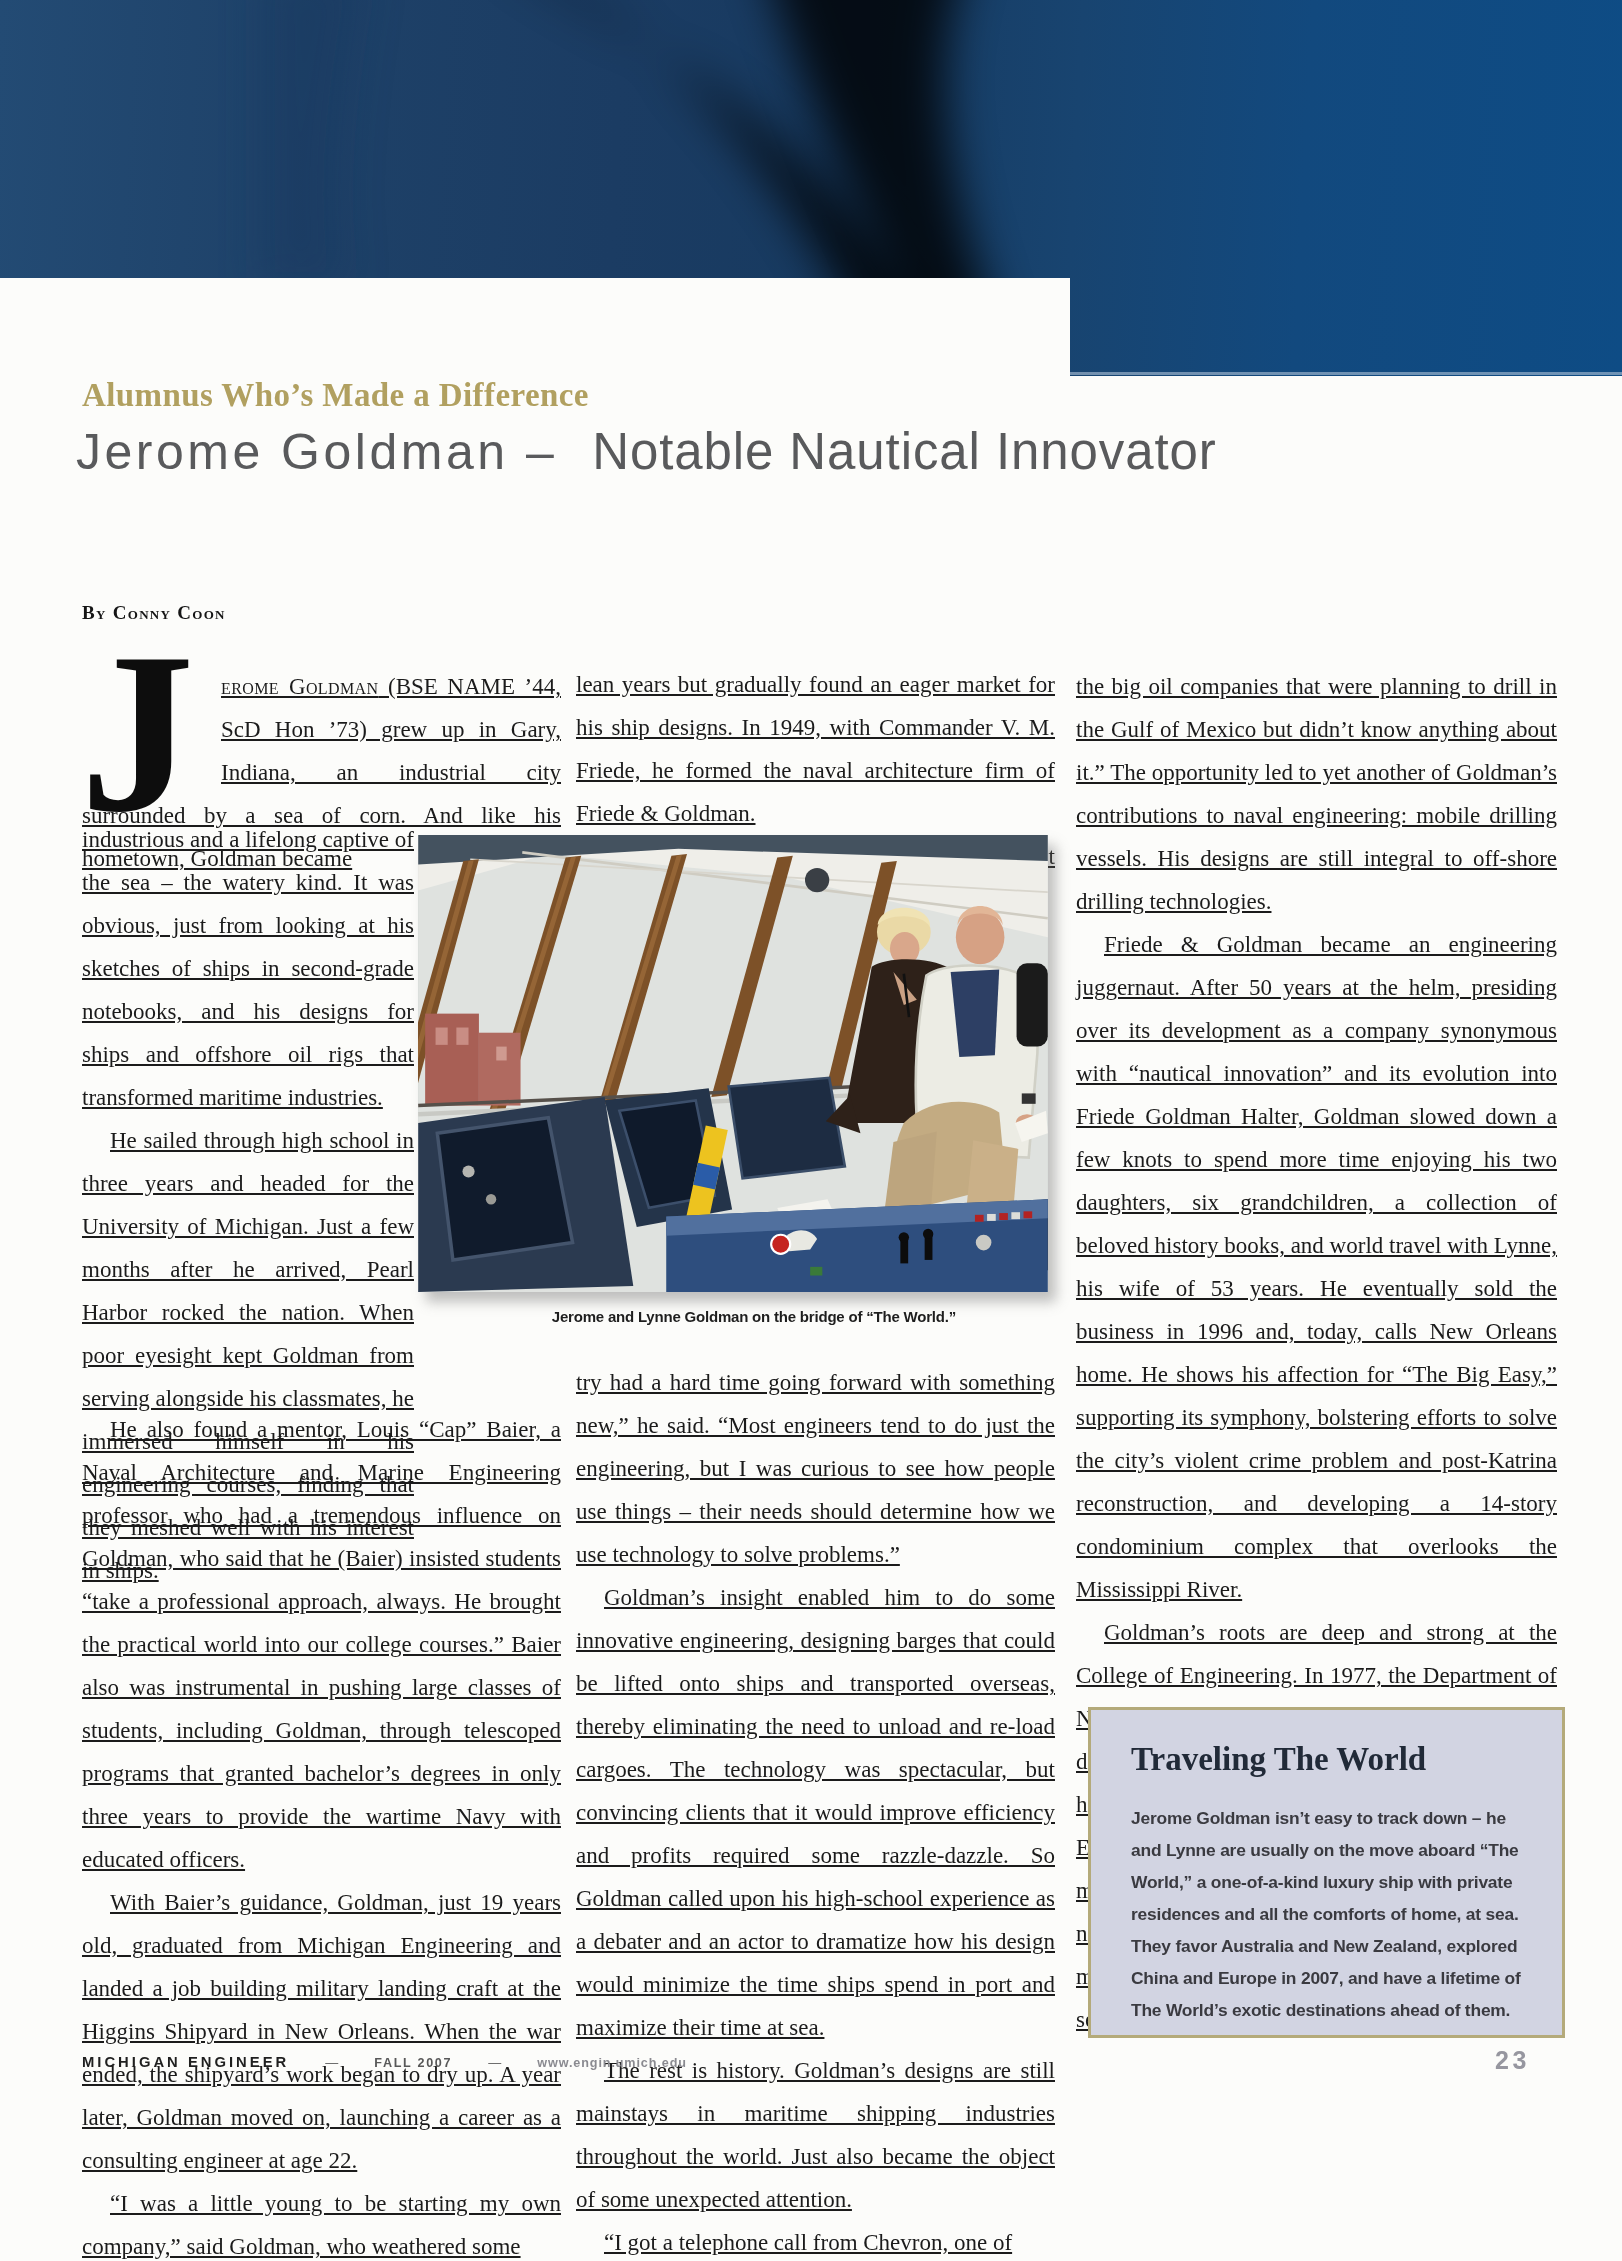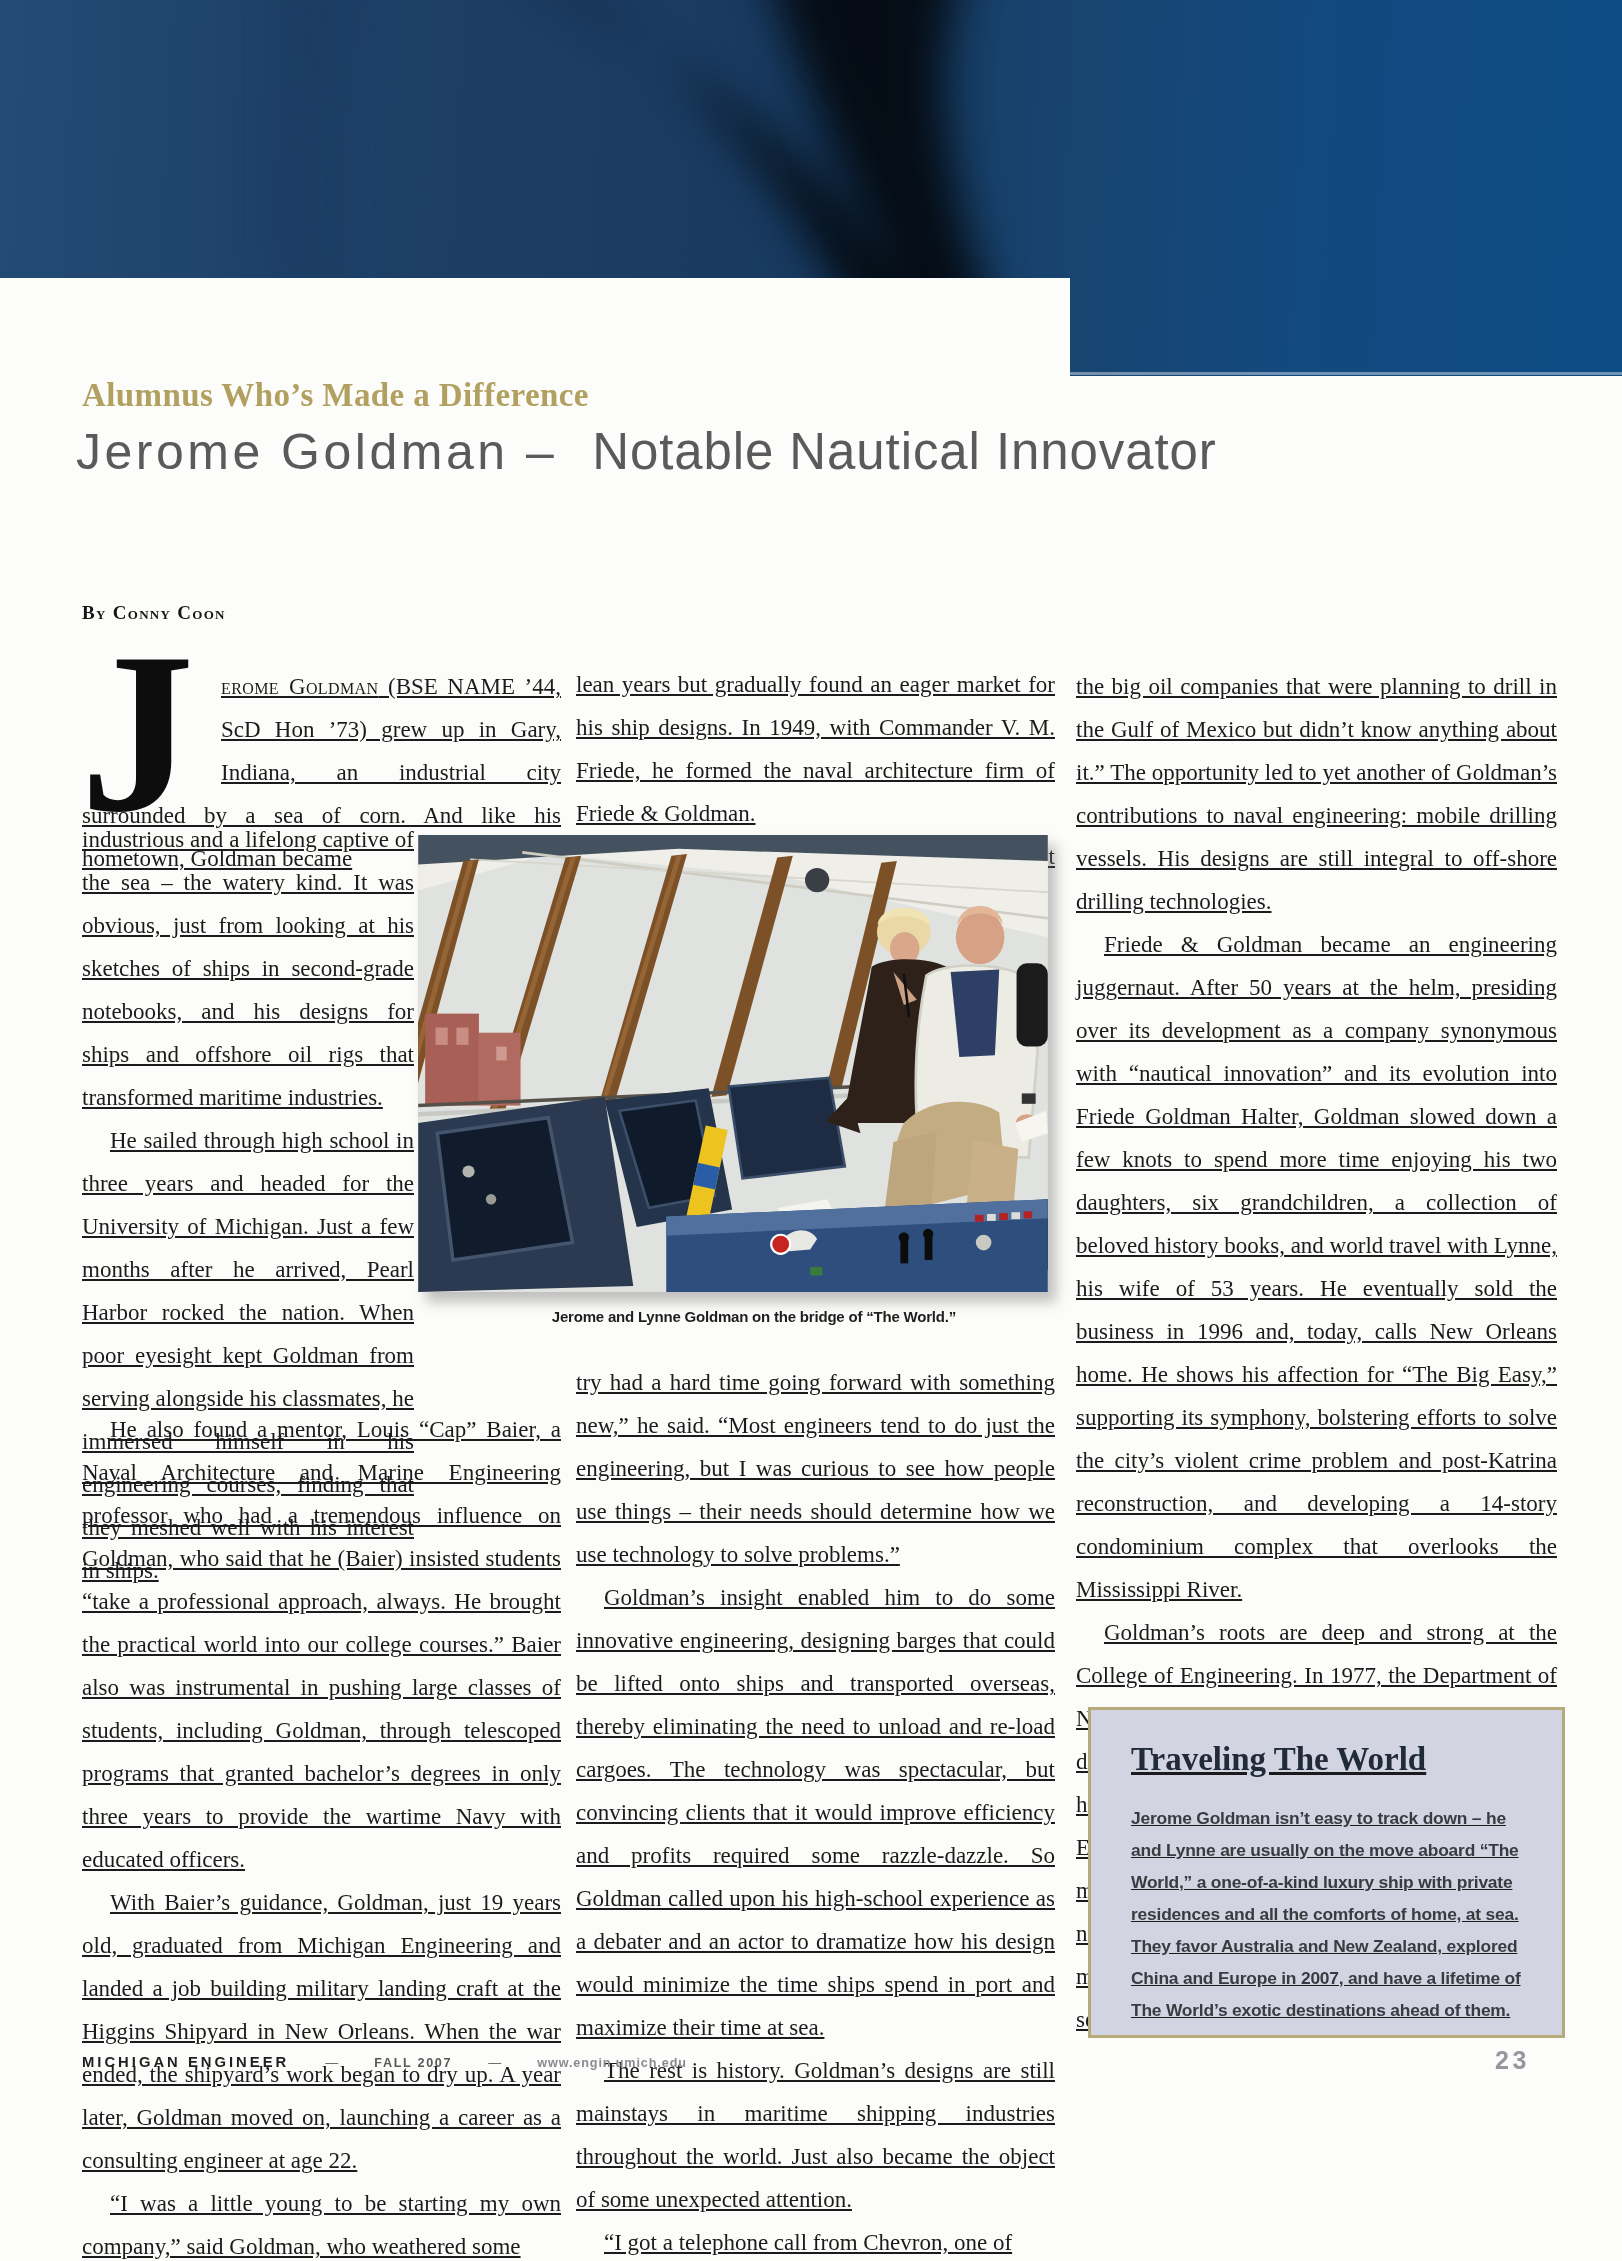--- a/index.html
+++ b/index.html
@@ -37,21 +37,21 @@
   .dropcap { position:absolute; left:80px; top:619px; font-family:"Liberation Serif", serif; font-weight:700; font-size:229px; line-height:229px; color:#0d0d0d; }
   .sc { font-variant:small-caps; letter-spacing:0.4px; }
   .endmark { font-family:"Liberation Sans", sans-serif; font-weight:700; font-size:22.6px; letter-spacing:1.7px; color:#111; }
 
   
   .photo { position:absolute; left:418px; top:835px; width:630px; height:457px; background:#cfd2d4; box-shadow:7.8px 9.5px 12px rgba(100,100,100,.4); }
   .photo svg { display:block; }
   .caption { position:absolute; left:418px; top:1308px; width:538px; font:700 15px/1.25 "Liberation Sans", sans-serif; color:#1e1e1e; letter-spacing:-0.2px;text-align:right; }
 
   
-  .sidebar { position:absolute; left:1088px; top:1707px; width:477px; height:331px; background:#d2d4e2; border:3.5px solid #b4aa7a; padding:31px 35px 0 40px;text-decoration:underline; }
+  .sidebar { position:absolute; left:1088px; top:1707px; width:477px; height:331px; background:#d2d4e2; border:3.5px solid #b4aa7a; padding:31px 35px 0 40px; }
   .sidebar-title { font:700 33px "Liberation Serif", serif; color:#212a38; margin-bottom:24px; }
   .sidebar-body  { font:700 17.4px/32px "Liberation Sans", sans-serif; color:#3a3a40; letter-spacing:-0.2px; }
 
   
   .footer { position:absolute; left:82px; top:2054px; display:flex; align-items:baseline; font-family:"Liberation Sans", sans-serif; }
   .footer .mag   { font-weight:700; font-size:14.8px; letter-spacing:3px; color:#1f1f1f; }
   .footer .sep   { margin:0 36px; color:#5a5a5a; font-size:13px; }
   .footer .issue { font-size:12.6px; letter-spacing:1.7px; color:#585858; font-weight:700; }
   .footer .url   { font-size:12.6px; letter-spacing:0.9px; color:#8a8a90; font-weight:700; }
   .pagenum { position:absolute; left:1495px; top:2046px; font:700 25px "Liberation Sans", sans-serif; color:#96969f; letter-spacing:3.5px; }

